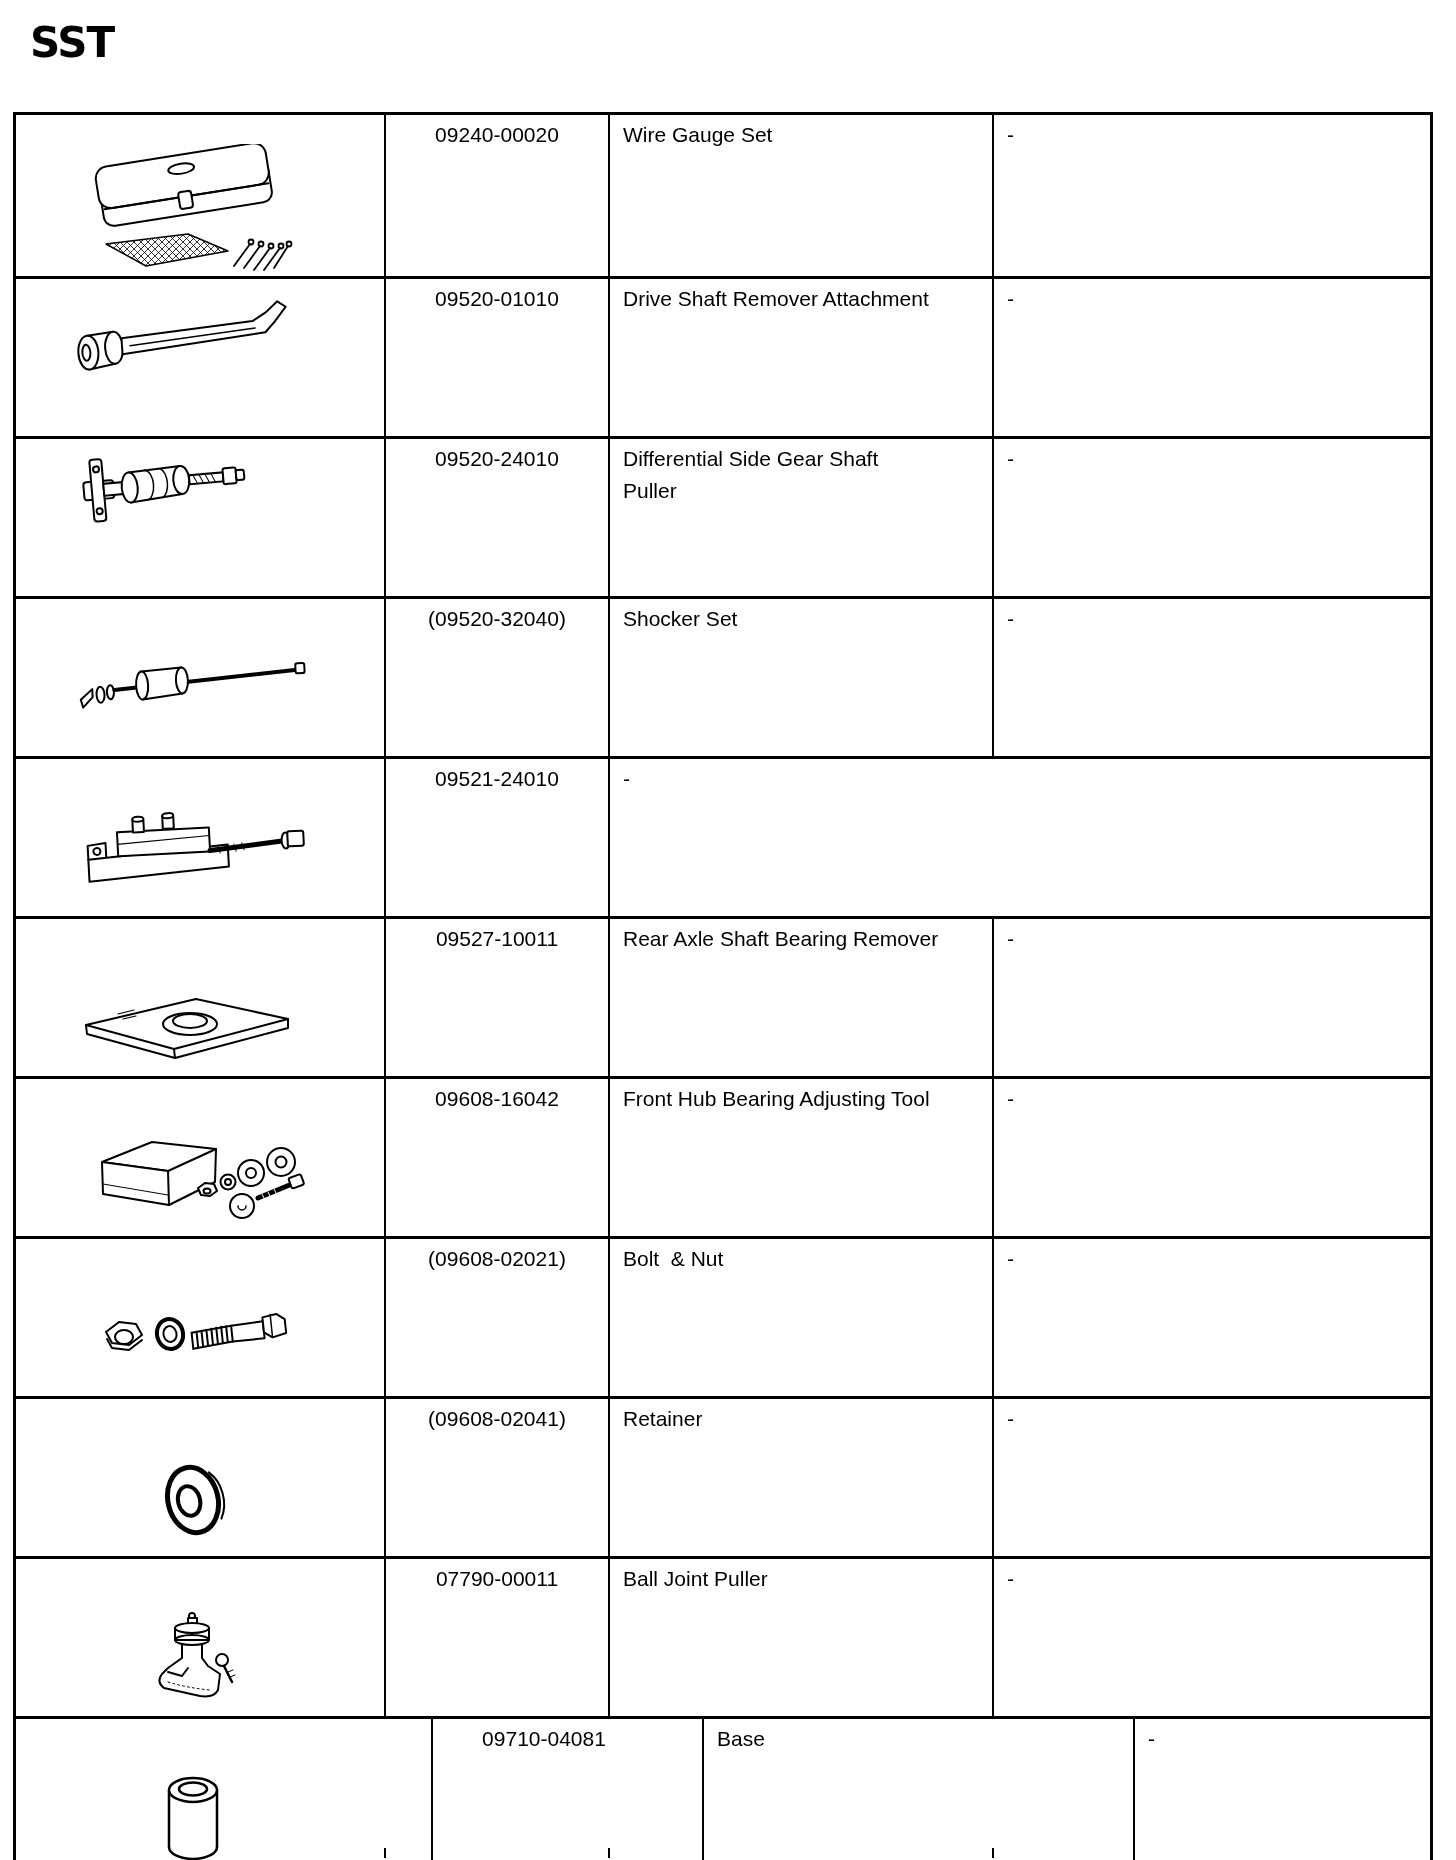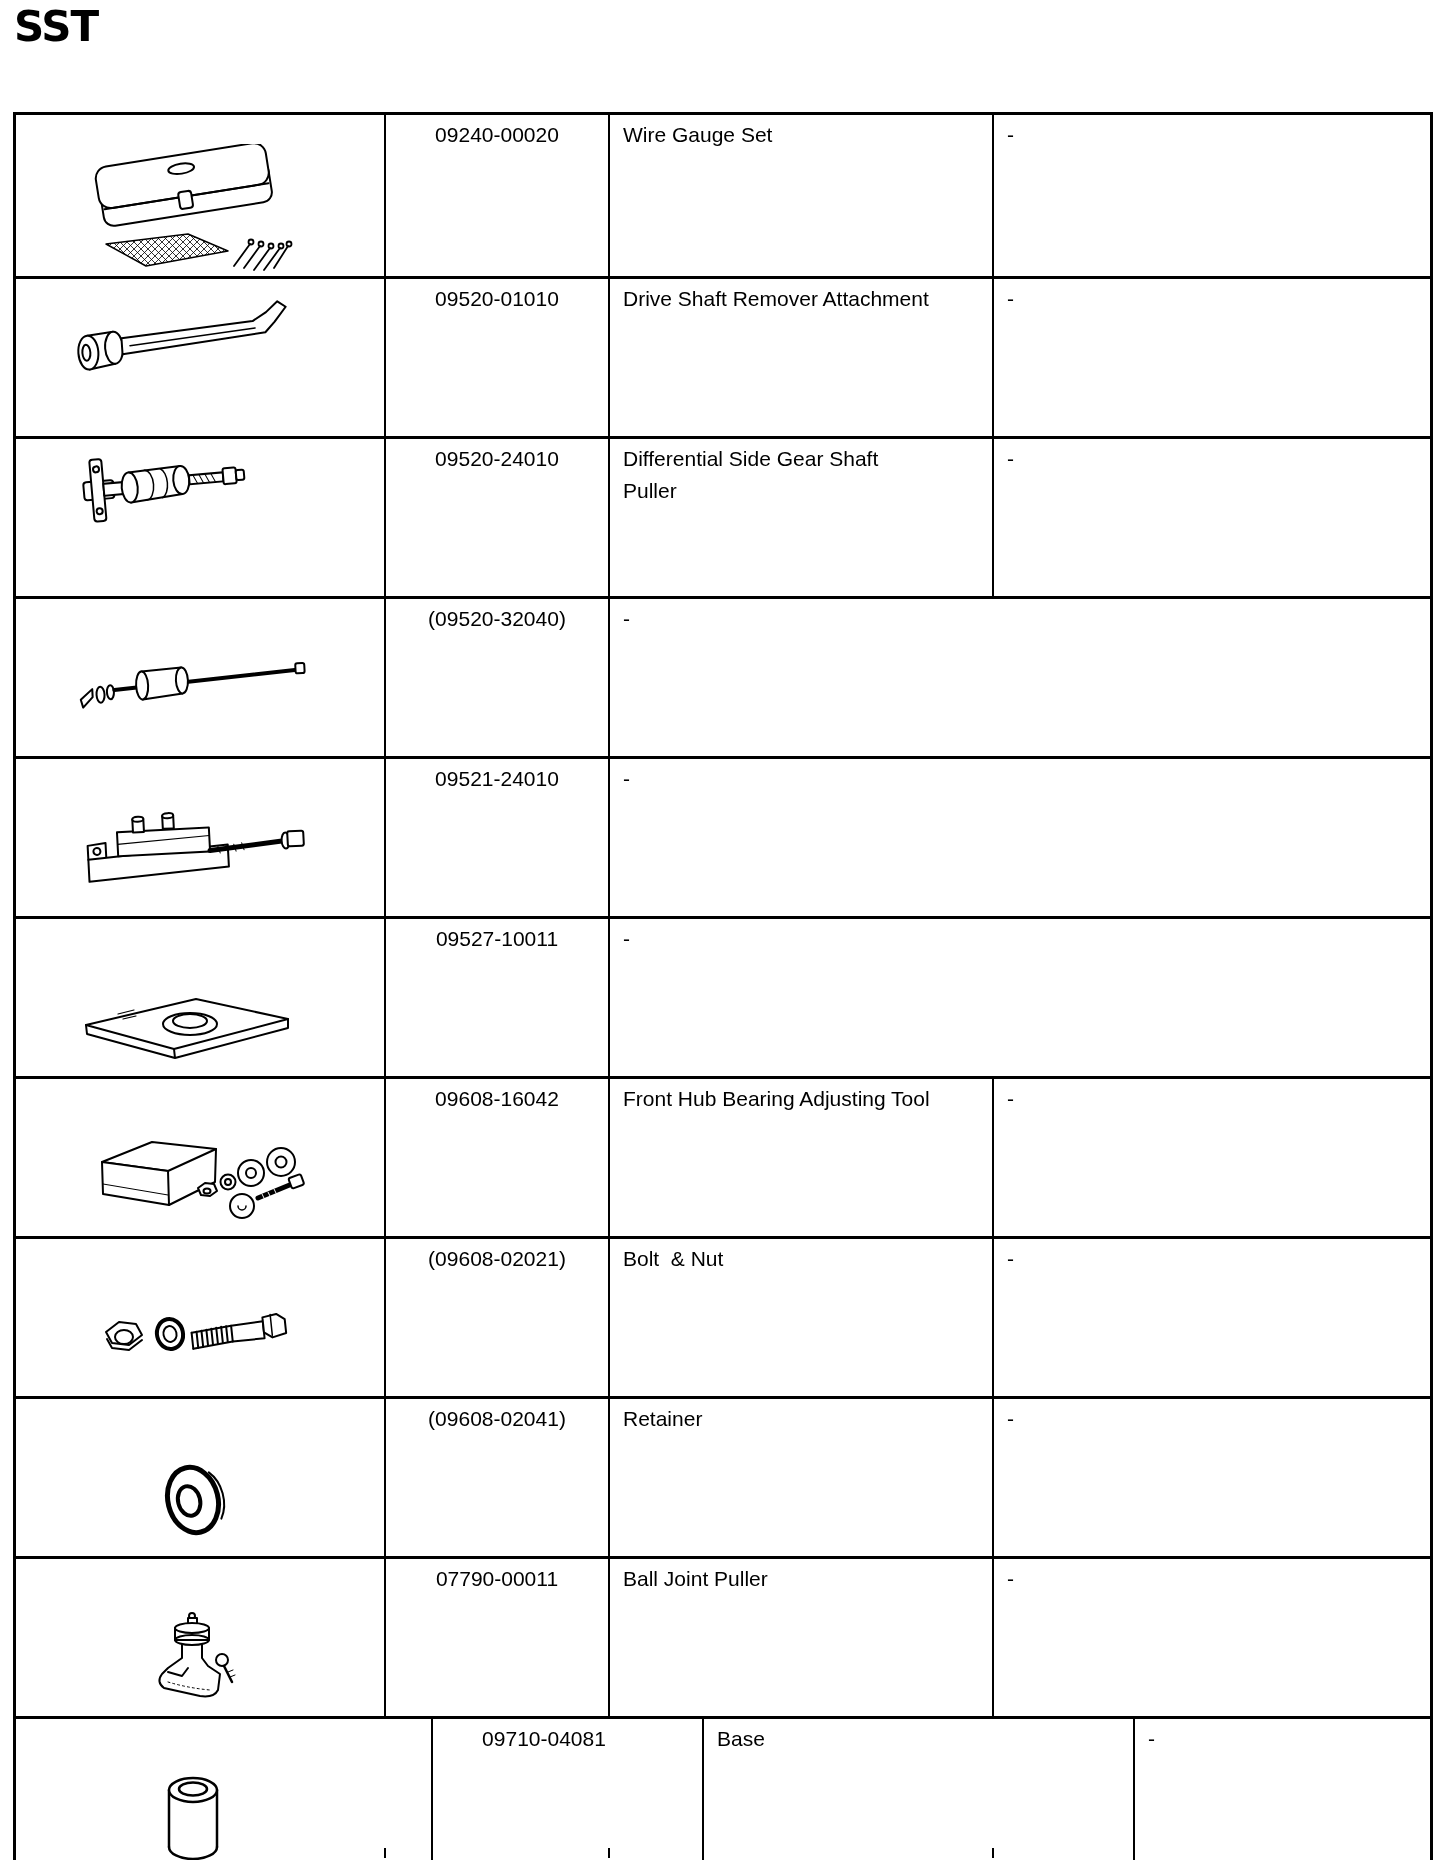--- a/index.html
+++ b/index.html
@@ -8,21 +8,21 @@
     background:#ffffff;
     position:relative;
     overflow:hidden;
     font-family:"Liberation Sans", sans-serif;
     color:#000;
   }
   .page-title {
     position:absolute; left:14px; top:2px;
     font-family:"DejaVu Sans", sans-serif;
     font-weight:bold; font-size:42px; letter-spacing:-1px;
-    margin:0;
+    margin:16px;
   }
   .sst-table {
     position:absolute; left:13px; top:80px;
     width:1414px;
     border:3px solid #000;
     background:#fff;
     margin-top:32px;
   }
   .trow {
     display:grid;
@@ -146,20 +146,21 @@
           <ellipse cx="40" cy="46" rx="3.5" ry="7" stroke-width="2"></ellipse>
           <line x1="44" y1="44" x2="232" y2="33" stroke-width="4"></line>
           <path d="M72 27 L112 25 L112 51 L72 55 Z" stroke-width="2"></path>
           <ellipse cx="72" cy="41" rx="6" ry="14" stroke-width="2"></ellipse>
           <ellipse cx="112" cy="38" rx="6" ry="13" stroke-width="2"></ellipse>
           <rect x="226" y="27" width="9" height="10" rx="2" stroke-width="2"></rect>
         </g>
       </svg>
     </div>
     <div class="cell txt pn">(09520-32040)</div>
+    <div class="cell txt nm">Shocker Set</div>
     <div class="cell txt rm">-</div>
   </div>
 
   <div class="trow">
     <div class="cell ill">
       <svg style="left:64px;top:43px" width="240" height="95" viewBox="0 0 240 95">
         <g stroke="#000" stroke-width="2" fill="#fff" transform="rotate(-3 120 48)">
           <path d="M8 52 L8 38 L26 36 L26 50"></path>
           <circle cx="17" cy="44" r="3.5" fill="none"></circle>
           <path d="M8 52 L148 44 L148 66 L8 74 Z"></path>
@@ -186,20 +187,21 @@
         <g stroke="#000" stroke-width="2" fill="#fff">
           <path d="M8 38 L118 12 L210 32 L96 62 Z"></path>
           <path d="M8 38 L9 47 L97 71 L96 62 M210 32 L210 41 L97 71" fill="none"></path>
           <ellipse cx="112" cy="37" rx="27" ry="11"></ellipse>
           <ellipse cx="112" cy="34" rx="17" ry="7"></ellipse>
           <path d="M40 27 l16 -4 M45 32 l13 -3" stroke-width="1.2"></path>
         </g>
       </svg>
     </div>
     <div class="cell txt pn">09527-10011</div>
+    <div class="cell txt nm">Rear Axle Shaft Bearing Remover</div>
     <div class="cell txt rm">-</div>
   </div>
 
   <div class="trow">
     <div class="cell ill">
       <svg style="left:72px;top:53px" width="230" height="100" viewBox="0 0 230 100">
         <g stroke="#000" stroke-width="2" fill="#fff">
           <path d="M14 30 L64 10 L128 17 L80 39 Z"></path>
           <path d="M14 30 L15 62 L81 73 L80 39 Z"></path>
           <path d="M128 17 L127 50 L81 73" fill="none"></path>

